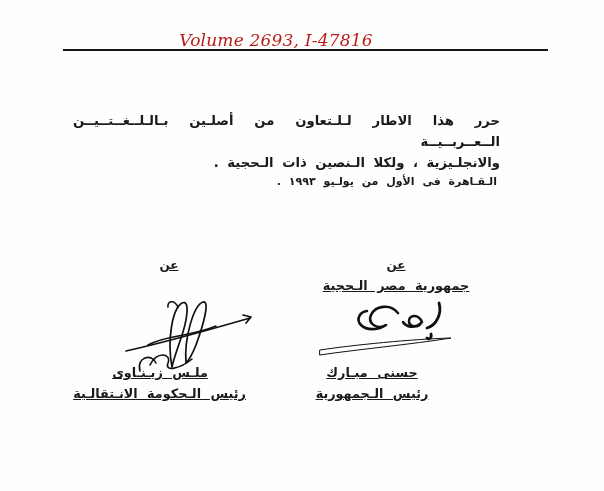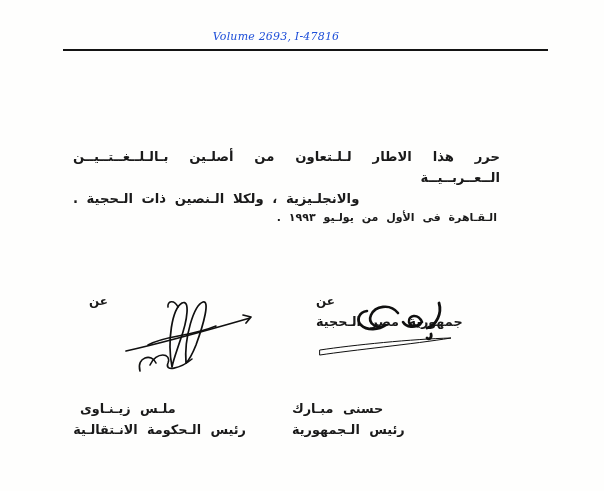--- a/index.html
+++ b/index.html
@@ -3,35 +3,35 @@
 <meta charset="utf-8">
 <style>
   html,body{margin:0;padding:0;background:#ffffff;}
   .page{
     position:relative;width:604px;height:491px;background:#fefefdff;
     background:#fefefd;overflow:hidden;
     font-family:"DejaVu Sans",sans-serif;color:#171717;
   }
   .header-line{
     position:absolute;top:30px;left:0;width:552px;text-align:center;
-    font-family:"DejaVu Serif",serif;font-style:italic;font-size:11px;
-    letter-spacing:.2px;color:#1d4ed8;
+    font-family:"DejaVu Serif",serif;font-style:italic;font-size:17px;
+    letter-spacing:.2px;color:#b91c1c;
   }
   .rule{position:absolute;top:49px;left:63px;width:485px;height:2px;background:#141414;}
-  .ar{direction:rtl;unicode-bidi:embed;font-weight:700;color:#1a1a1a;margin-top:36px;}
+  .ar{direction:rtl;unicode-bidi:embed;font-weight:700;color:#1a1a1a;}
   .para{
     position:absolute;top:110px;right:104px;width:427px;
     font-size:13.2px;line-height:21px;word-spacing:4px;
   }
   .para .l1{text-align:justify;text-align-last:justify;}
-  .para .l2{text-align:left;}
+  .para .l2{text-align:right;}
   .date-line{
     position:absolute;top:175px;right:107px;font-size:11px;word-spacing:4px;
   }
-  .row{position:absolute;text-align:left;font-size:12.8px;word-spacing:5px;white-space:nowrap;}
+  .row{position:absolute;text-align:center;font-size:12.8px;word-spacing:5px;white-space:nowrap;text-decoration:underline;}
   .on-label{font-size:12px;}
   .sig{position:absolute;}
   .sig path{fill:none;stroke:#101010;stroke-linecap:round;stroke-linejoin:round;}
 </style>
 </head>
 <body>
 
 <div class="page">
 
   <div class="header-line">Volume 2693, I-47816</div>

